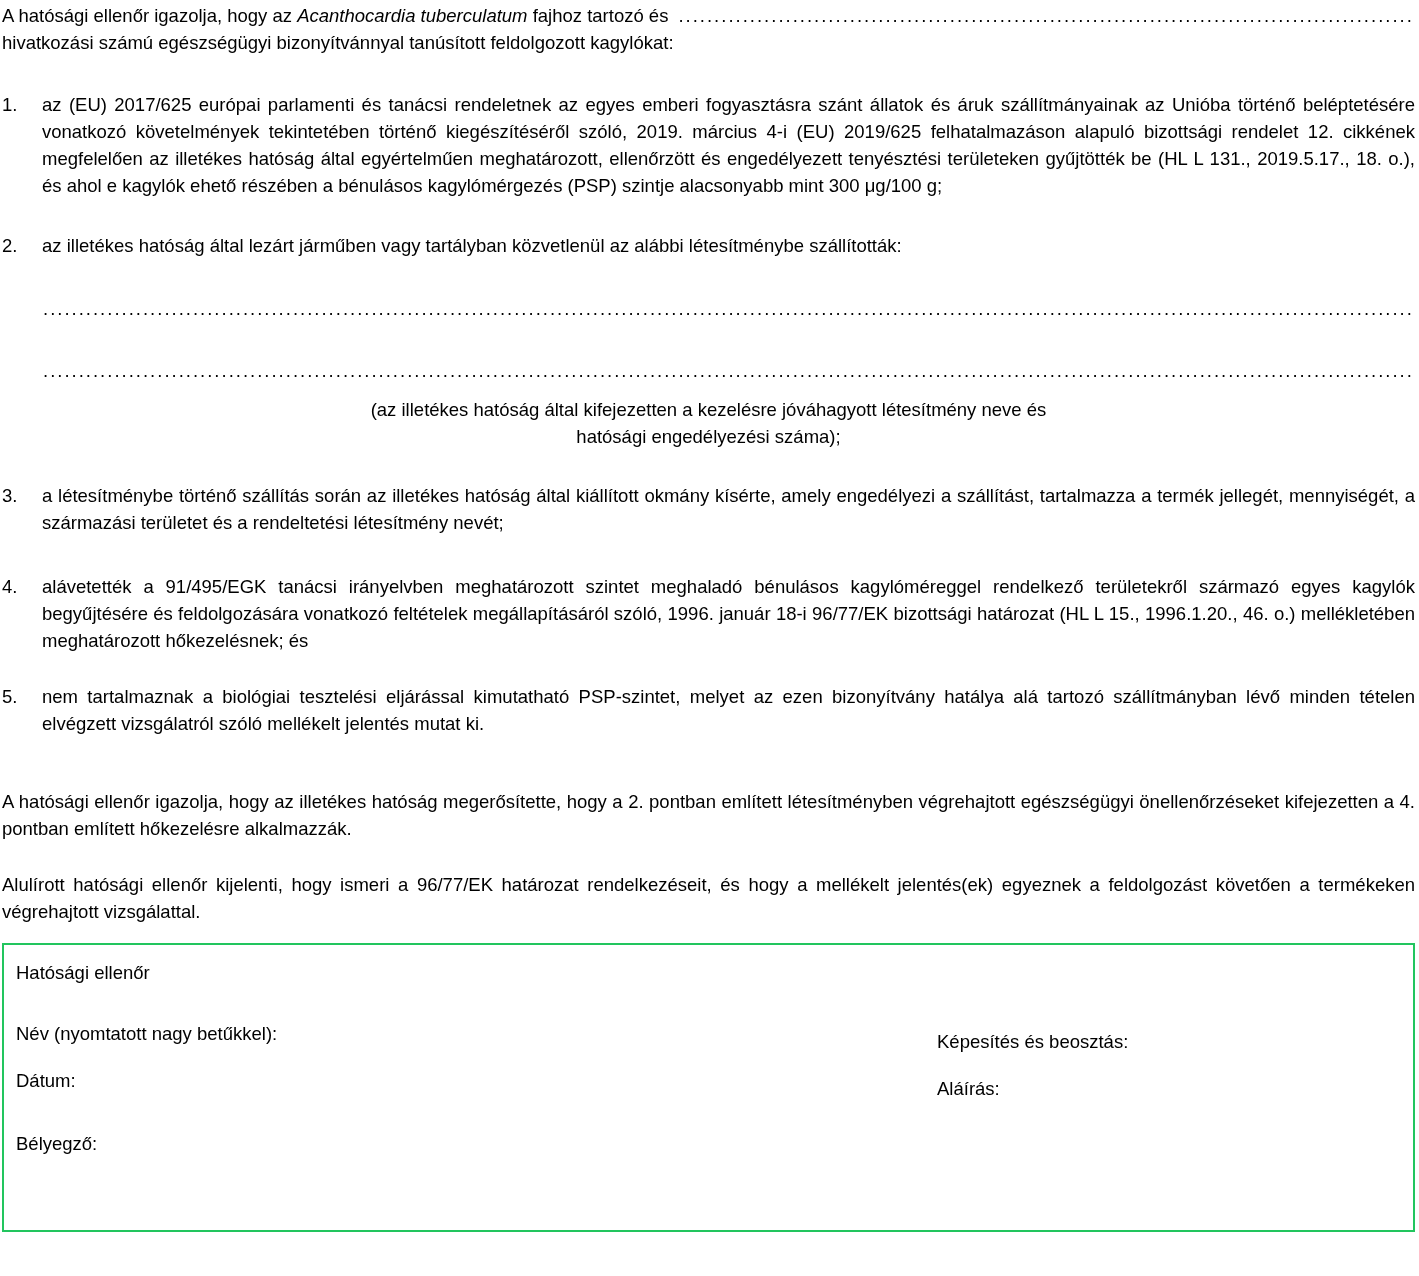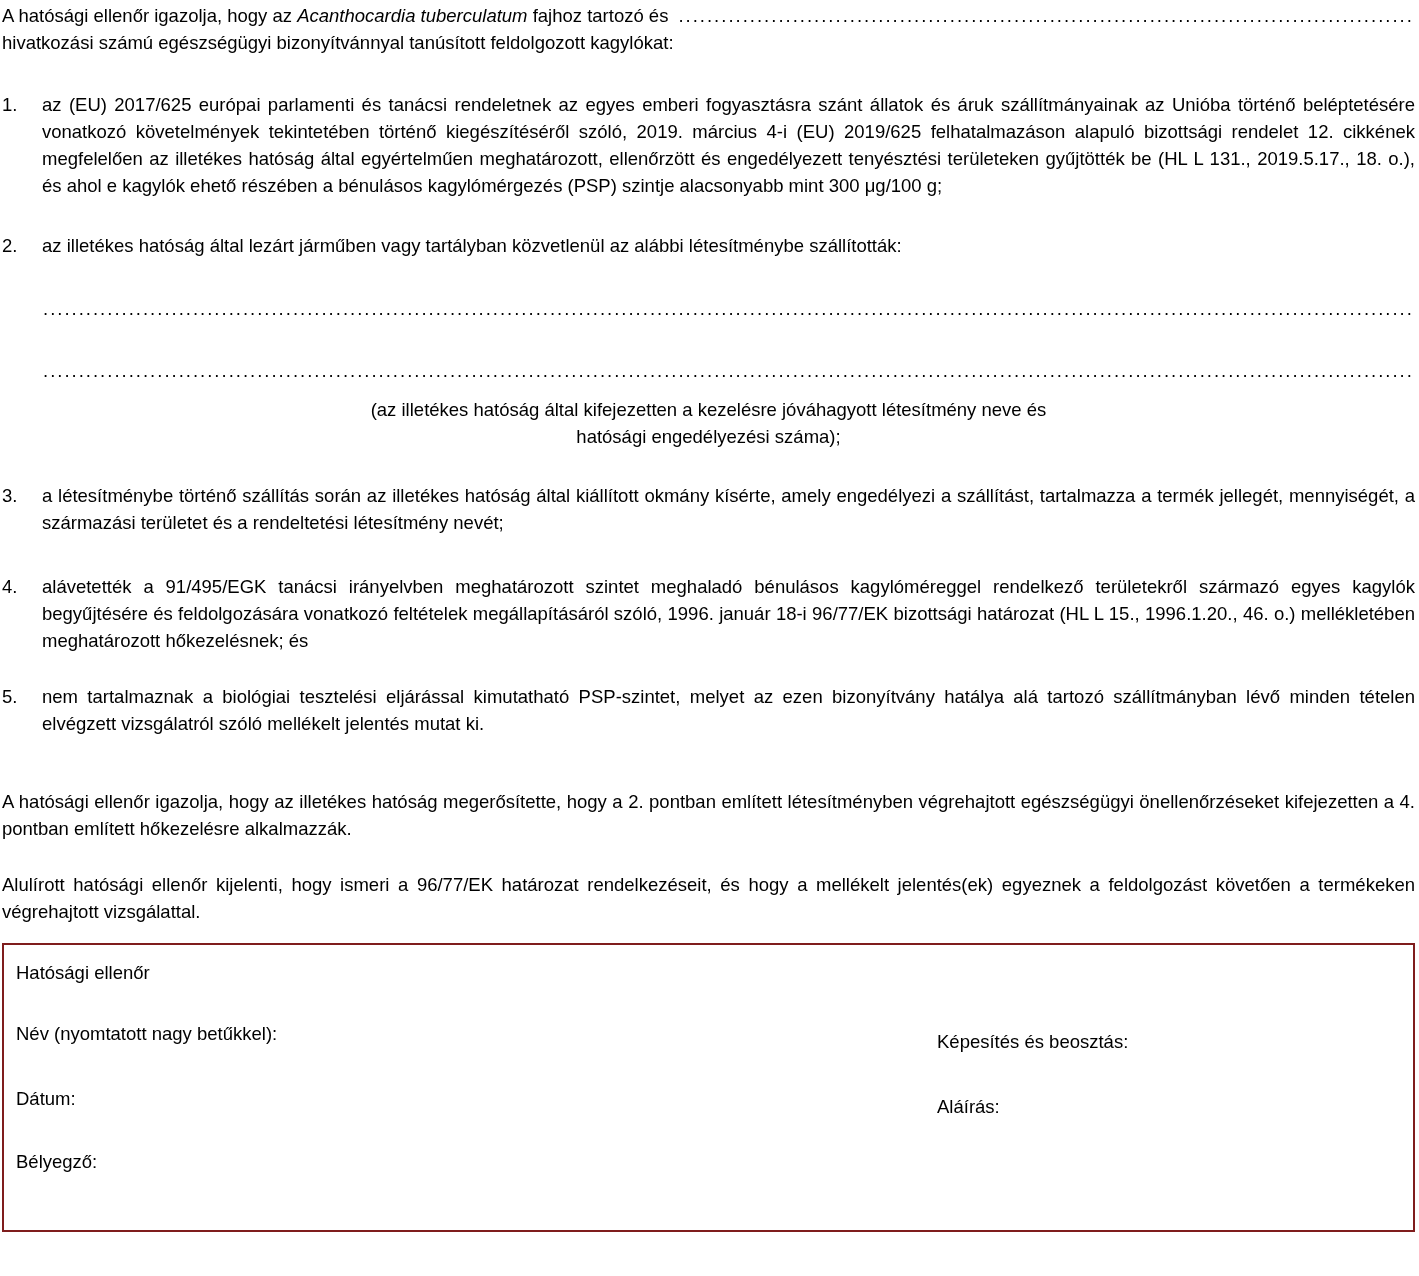--- a/index.html
+++ b/index.html
@@ -62,31 +62,31 @@
   .mt-dot2  { margin-top: 35px; }
   .mt-note  { margin-top: 12px; }
   .mt-item3 { margin-top: 32px; }
   .mt-item4 { margin-top: 37px; }
   .mt-item5 { margin-top: 29px; }
   .mt-conf  { margin-top: 51px; }
   .mt-decl  { margin-top: 29px; }
 
   .signature-box {
     margin-top: 18px;
-    border: 2px solid #7f1d1d;
+    border: 2px solid #22c55e;
     box-sizing: border-box;
     height: 289px;
     padding: 14px 14px 0 12px;
   }
   .sig-row {
     position: relative;
     margin-top: 0;
   }
   .sig-row + .sig-row { margin-top: 34px; }
-  .sig-row.gap38 { margin-top: 38px; }
+  .sig-row.gap38 { margin-top: 20px; }
   .sig-row.gap36 { margin-top: 36px; }
   .sig-right {
     position: absolute;
     left: 921px;
     top: 8px;
   }
 </style>
 </head>
 <body>
 

